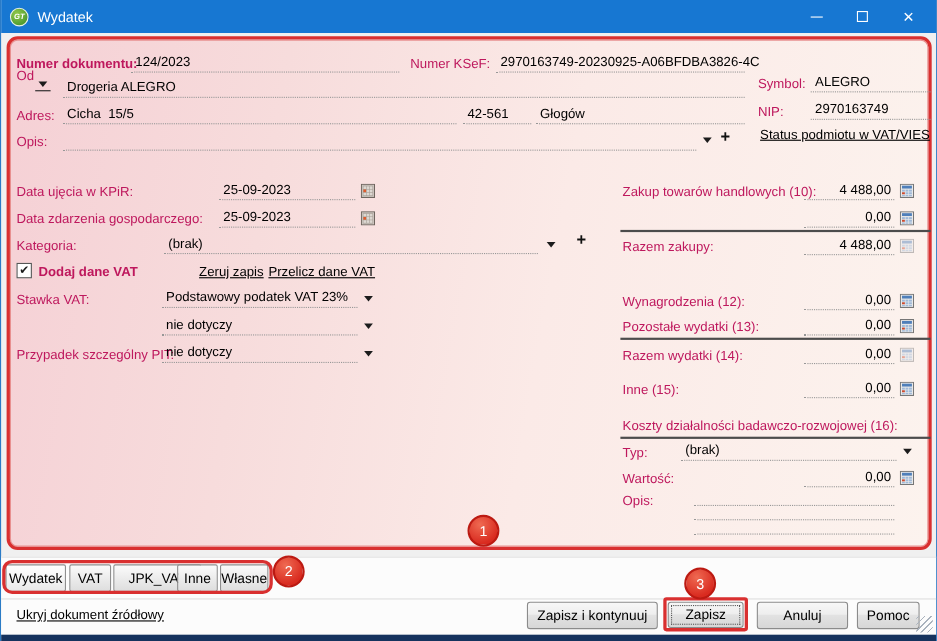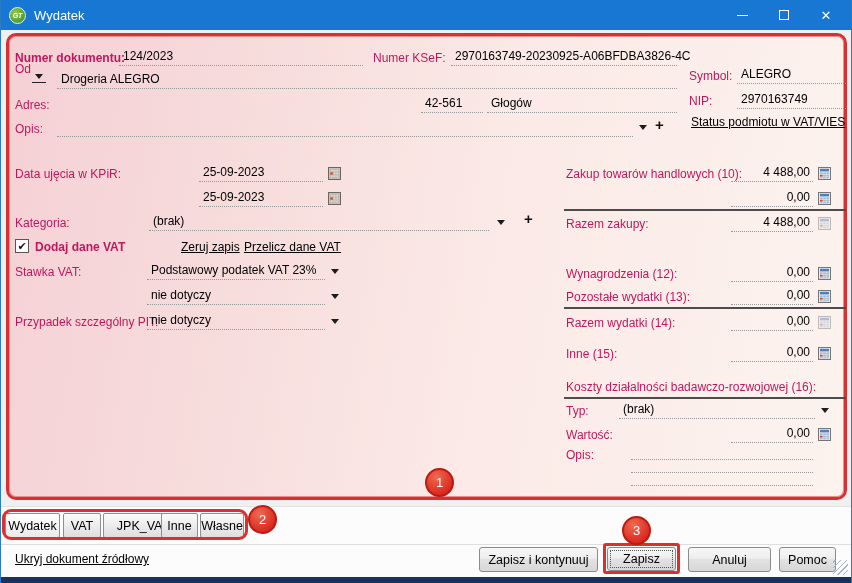--- a/index.html
+++ b/index.html
@@ -134,37 +134,39 @@
 
   <span class="lbl" style="left:14px;top:62px">Od</span>
   <span class="od-dd" style="left:31px;top:70px">
       <span class="caret"></span>
     </span>
   <span class="fld" style="left:56px;top:72px;width:620px">Drogeria ALEGRO</span>
   <span class="lbl" style="left:688px;top:69px">Symbol:</span>
   <span class="fld" style="left:736px;top:67px;width:109px">ALEGRO</span>
 
   <span class="lbl" style="left:14px;top:98px">Adres:</span>
+  <span class="fld" style="left:56px;top:96px;width:358px">Cicha  15/5</span>
   <span class="fld" style="left:420px;top:96px;width:62px">42-561</span>
   <span class="fld" style="left:486px;top:96px;width:190px">Głogów</span>
   <span class="lbl" style="left:688px;top:94px">NIP:</span>
   <span class="fld" style="left:736px;top:92px;width:109px">2970163749</span>
 
   <span class="lbl" style="left:14px;top:122px">Opis:</span>
   <span class="fld" style="left:56px;top:120px;width:576px"></span>
   <span class="caret" style="left:638px;top:125px"></span>
   <span class="plus" style="left:654px;top:118px">+</span>
   <span class="link" style="left:690px;top:115px">Status podmiotu w VAT/VIES</span>
 
   <span class="lbl" style="left:14px;top:167px">Data ujęcia w KPiR:</span>
   <span class="fld" style="left:198px;top:165px;width:124px">25-09-2023</span>
   <svg class="icon13" style="left:327px;top:167px">
       <use href="#sym-cal"></use>
     </svg>
 
+  <span class="lbl" style="left:14px;top:192px">Data zdarzenia gospodarczego:</span>
   <span class="fld" style="left:198px;top:190px;width:124px">25-09-2023</span>
   <svg class="icon13" style="left:327px;top:192px">
       <use href="#sym-cal"></use>
     </svg>
 
   <span class="lbl" style="left:14px;top:216px">Kategoria:</span>
   <span class="fld" style="left:148px;top:214px;width:340px">(brak)</span>
   <span class="caret" style="left:496px;top:220px"></span>
   <span class="plus" style="left:523px;top:212px">+</span>
 

